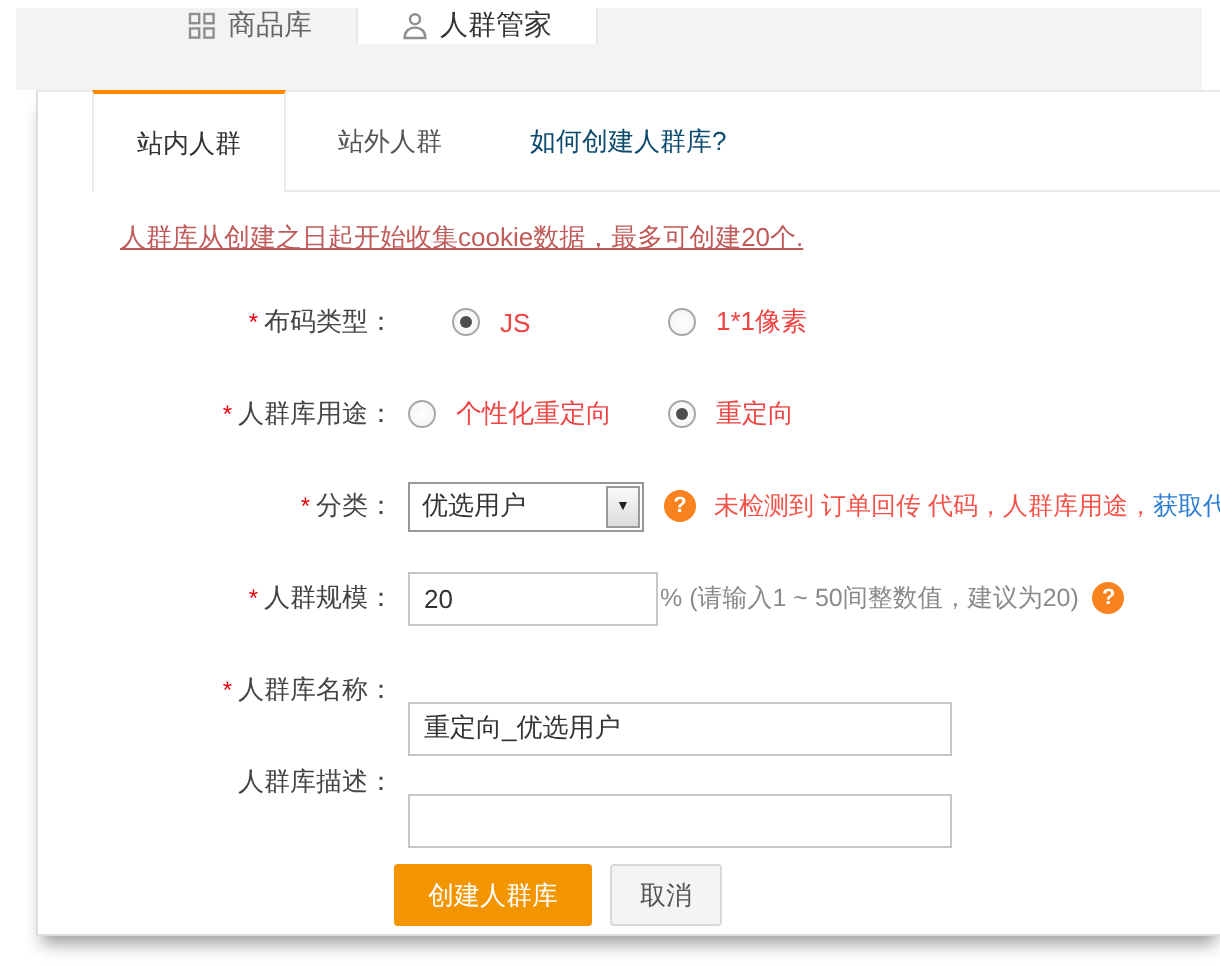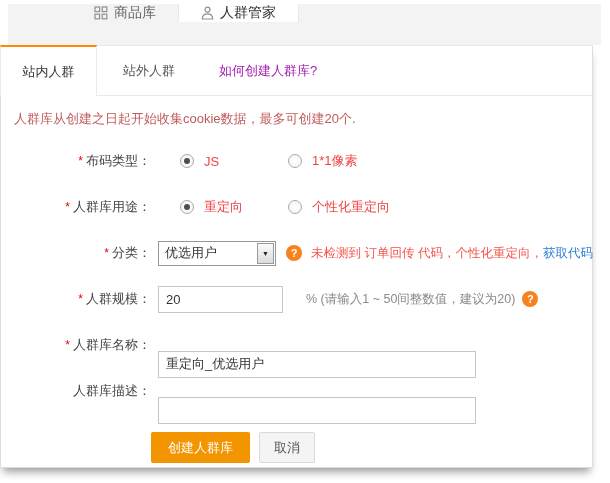--- a/index.html
+++ b/index.html
@@ -11,39 +11,39 @@
   .top-strip { position:absolute; left:8px; top:4px; width:593px; height:41px;
     background:#f3f3f3; display:flex; align-items:flex-start; }
   .top-tab { display:flex; align-items:center; gap:6px; padding:0 22px;
     font-size:14px; color:#666; cursor:pointer; }
   .top-tab.first { margin-left:64px; }
   .top-tab.active { background:#fff; color:#333;
     border-left:1px solid #e8e8e8; border-right:1px solid #e8e8e8; }
   .ticon { display:inline-flex; align-items:center; }
 
   
-  .card { position:absolute; left:0; top:45px; width:593px; height:423px;
+  .card { position:absolute; left:18px; top:45px; width:593px; height:423px;
     background:#fff; border:1px solid #dedede; border-top:1px solid #eaeaea;
-    box-shadow:0 7px 8px -3px rgba(0,0,0,.38); }
+    box-shadow:0 7px 8px -3px rgba(0,0,0,.38);padding-left:28px; }
 
   
   .sub-tabs { position:relative; height:50px; border-bottom:1px solid #eaeaea; }
   .sub-tab-active { position:absolute; left:-1px; top:-1px; width:97px; height:51px;
     background:#fff; border-top:2px solid #ff8800;
     border-left:1px solid #eaeaea; border-right:1px solid #eaeaea;
     display:flex; align-items:center; justify-content:center;
     font-size:13px; color:#333; cursor:pointer; }
   .sub-tab-plain { position:absolute; left:122px; top:0; height:50px;
     display:flex; align-items:center; font-size:13px; color:#555; cursor:pointer; }
   .help-link { position:absolute; left:218px; top:0; height:50px;
-    display:flex; align-items:center; font-size:13px; color:#a21caf;
+    display:flex; align-items:center; font-size:13px; color:#0c4a6e;
     text-decoration:none; cursor:pointer; }
 
   
-  .notice { margin:14px 0 18px 13px; font-size:13px; color:#c05b5b; }
+  .notice { margin:14px 0 18px 13px; font-size:13px; color:#c05b5b;text-decoration:underline; }
 
   
   .form-row { display:flex; align-items:center; height:30px; margin-bottom:16px; }
   .flabel { width:150px; text-align:right; font-size:13px; color:#444; flex:0 0 150px; }
   .req { color:#e8000d; margin-right:3px; font-size:12px; }
   .ctrl { display:flex; align-items:center; margin-left:7px; }
 
   .radio { width:14px; height:14px; border-radius:50%; border:1px solid #a8a8a8;
     background:radial-gradient(#fff,#f2f2f2); position:relative; display:inline-block;
     flex:0 0 14px; cursor:pointer; }
@@ -64,22 +64,22 @@
     color:#fff; font-size:11px; font-weight:bold; display:inline-flex;
     align-items:center; justify-content:center; flex:0 0 16px; cursor:pointer; }
 
   .warn { margin-left:9px; font-size:12.5px; white-space:nowrap; }
   .warn-red { color:#f5534a; }
   .warn-link { color:#2d7dd2; cursor:pointer; }
 
   input.txt { height:27px; border:1px solid #c6c6c6; font-size:13px; color:#333;
     padding:0 7px; font-family:inherit; outline:none; }
   .txt-small { width:125px; }
-  .txt-wide { width:318px;margin-top:38px; }
-  .hint { margin-left:23px; font-size:12.5px; color:#8a8a8a; white-space:nowrap; }
+  .txt-wide { width:272px;margin-top:38px; }
+  .hint { margin-left:1px; font-size:12.5px; color:#8a8a8a; white-space:nowrap; }
   .hint + .qicon { margin-left:7px; }
   .ctrl .qicon.after-select { margin-left:10px; }
 
   
   .btn-row { display:flex; align-items:flex-start; margin:26px 0 0 150px; }
   .btn-primary { background:#f39500; color:#fff; font-size:13px; border:none;
     border-radius:2px; padding:0 17px; height:31px; cursor:pointer;
     font-family:inherit; }
   .btn-cancel { background:#f4f4f4; color:#555; font-size:13px;
     border:1px solid #d9d9d9; border-radius:2px; padding:0 14px; height:31px;
@@ -141,40 +141,40 @@
         <span class="opt">
           <span class="radio"></span>
           <span class="opt-label">1*1像素</span>
         </span>
       </div>
     </div>
 
     <div class="form-row">
       <div class="flabel"><span class="req">*</span><span>人群库用途：</span></div>
       <div class="ctrl">
+        <span class="opt">
+          <span class="radio"></span>
+          <span class="opt-label">个性化重定向</span>
+        </span>
         <span class="opt opt-first">
           <span class="radio checked"></span>
           <span class="opt-label">重定向</span>
-        </span>
-        <span class="opt">
-          <span class="radio"></span>
-          <span class="opt-label">个性化重定向</span>
         </span>
       </div>
     </div>
 
     <div class="form-row">
       <div class="flabel"><span class="req">*</span><span>分类：</span></div>
       <div class="ctrl">
         <div class="select-box">
           <span class="select-text">优选用户</span>
           <span class="select-arrow">▼</span>
         </div>
         <span class="qicon after-select">?</span>
-        <span class="warn"><span class="warn-red">未检测到 订单回传 代码，个性化重定向，</span><span class="warn-link">获取代码</span></span>
+        <span class="warn"><span class="warn-red">未检测到 订单回传 代码，人群库用途，</span><span class="warn-link">获取代码</span></span>
       </div>
     </div>
 
     <div class="form-row">
       <div class="flabel"><span class="req">*</span><span>人群规模：</span></div>
       <div class="ctrl">
         <input class="txt txt-small" type="text" value="20" style="">
         <span class="hint">% (请输入1 ~ 50间整数值，建议为20)</span>
         <span class="qicon">?</span>
       </div>

